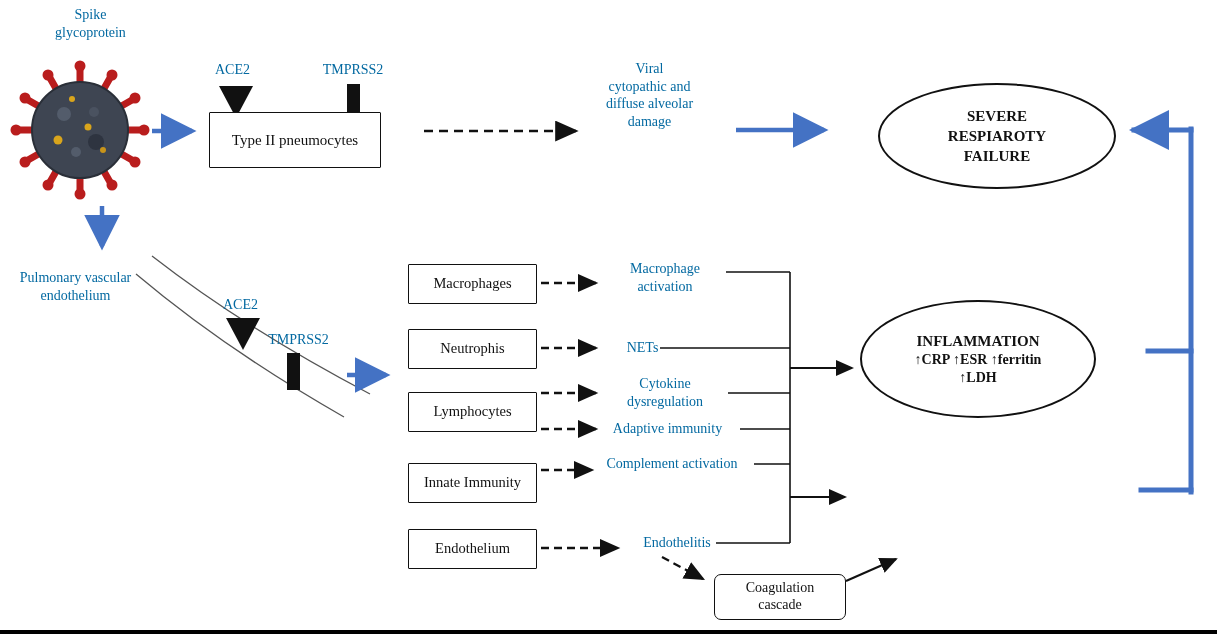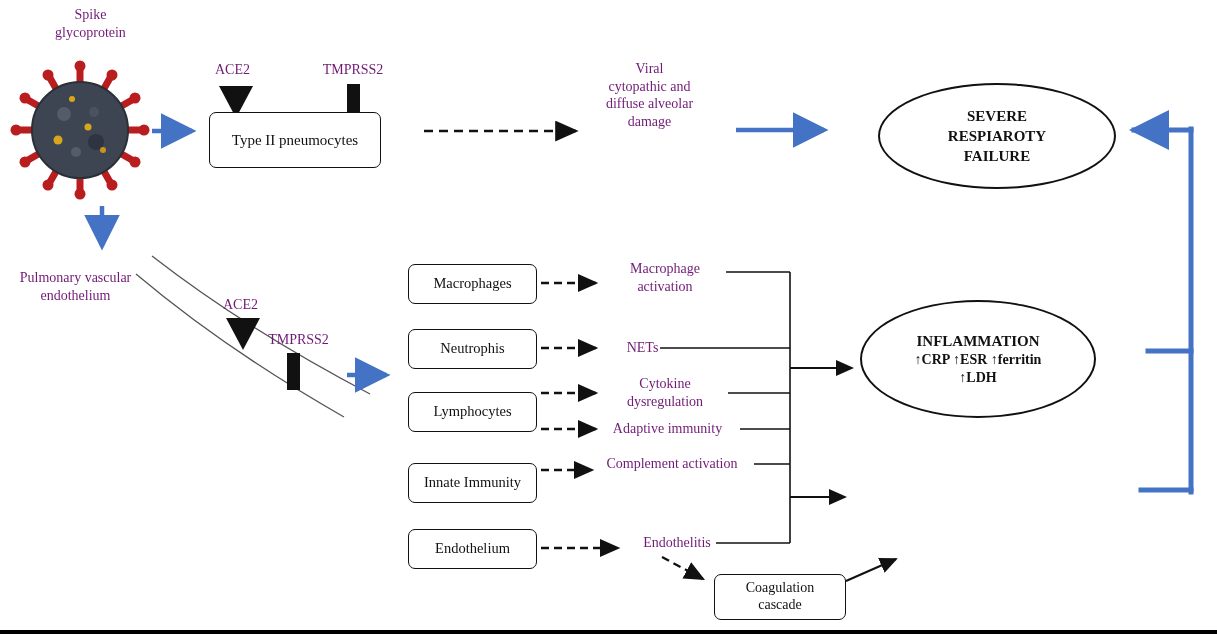--- a/index.html
+++ b/index.html
@@ -4,24 +4,24 @@
 <style>
   html,body{margin:0;padding:0;background:#ffffff;}
   .stage{
     position:relative;width:1217px;height:634px;background:#ffffff;
     font-family:"Liberation Serif", serif;color:#111;overflow:hidden;
     border-bottom:4px solid #000;box-sizing:border-box;
   }
   .stage svg{position:absolute;left:0;top:0;}
   .lbl{
     position:absolute;white-space:pre-line;text-align:center;
-    font-size:14px;line-height:1.25;color:#701a75;
+    font-size:14px;line-height:1.25;color:#0369a1;
   }
   .box{
-    position:absolute;border:1.5px solid #111;border-radius:7px;background:#fff;
+    position:absolute;border:1.5px solid #111;border-radius:1px;background:#fff;
     display:flex;align-items:center;justify-content:center;text-align:center;
     font-size:14.5px;white-space:pre-line;line-height:1.2;
   }
   .ellipse{
     position:absolute;border:2.5px solid #111;border-radius:50%;background:#fff;
     display:flex;flex-direction:column;align-items:center;justify-content:center;
     text-align:center;white-space:pre-line;
   }
   .ellipse .title{font-weight:bold;font-size:15px;line-height:1.35;}
   .ellipse .sub{font-size:14px;line-height:1.3;}

